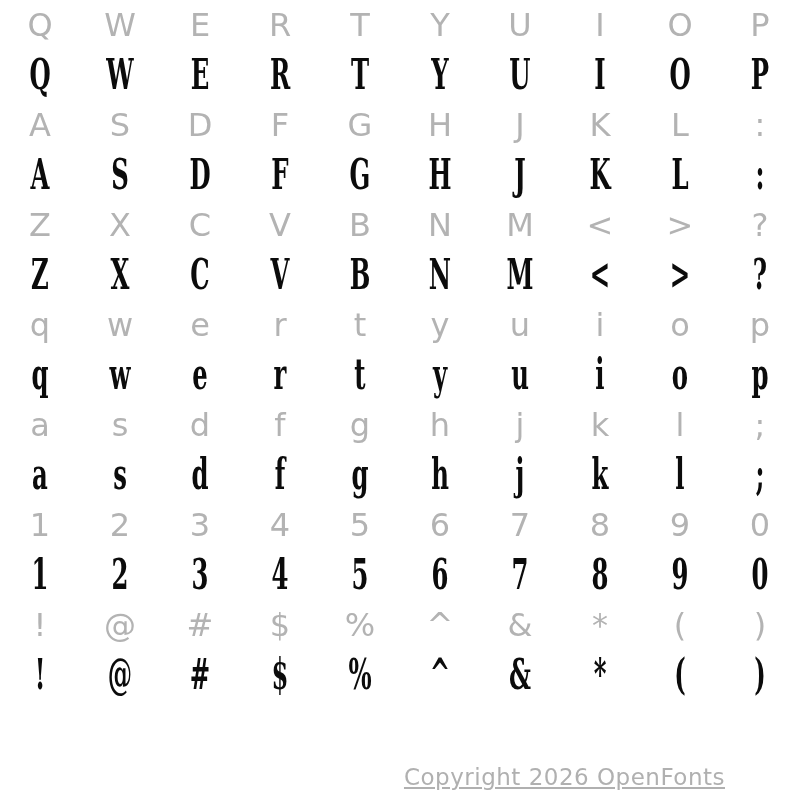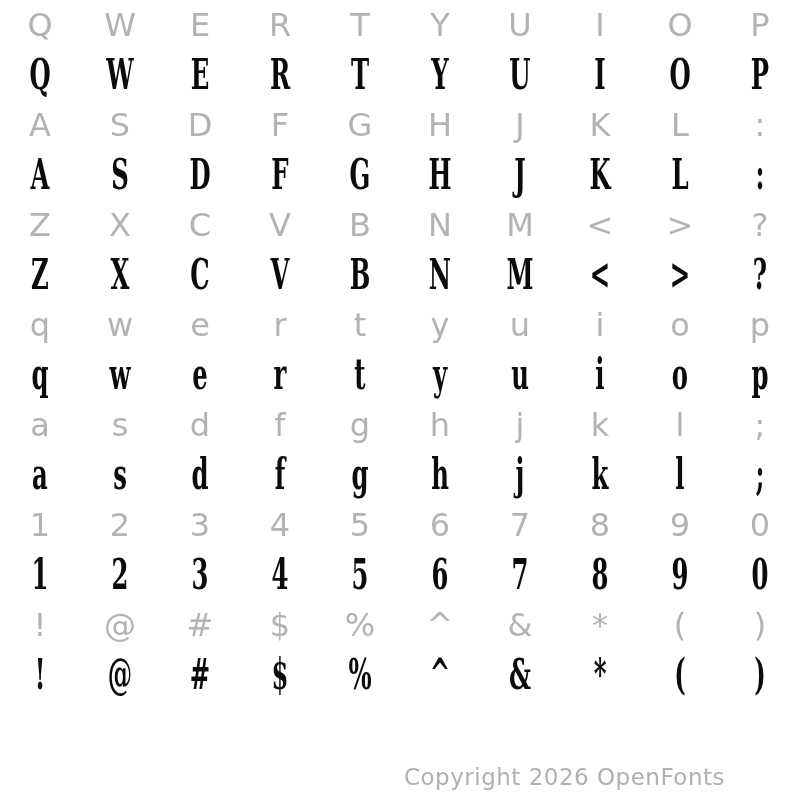--- a/index.html
+++ b/index.html
@@ -49,20 +49,21 @@
     transform: scaleX(0.58);
     transform-origin: 50% 50%;
   }
   .copyright {
     position: absolute;
     right: 75px;
     bottom: 10px;
     font-family: "DejaVu Sans", "Liberation Sans", sans-serif;
     font-size: 23px;
     letter-spacing: 0.5px;
+    text-decoration: underline;
   }
 </style>
 </head>
 <body style="background: rgb(255, 255, 255);">
 
 <div class="page">
   <div class="grid" id="character-grid">
       <div class="row reference" style="color: rgb(179, 179, 179);">
         <span class="cell">Q</span>
         <span class="cell">W</span>

